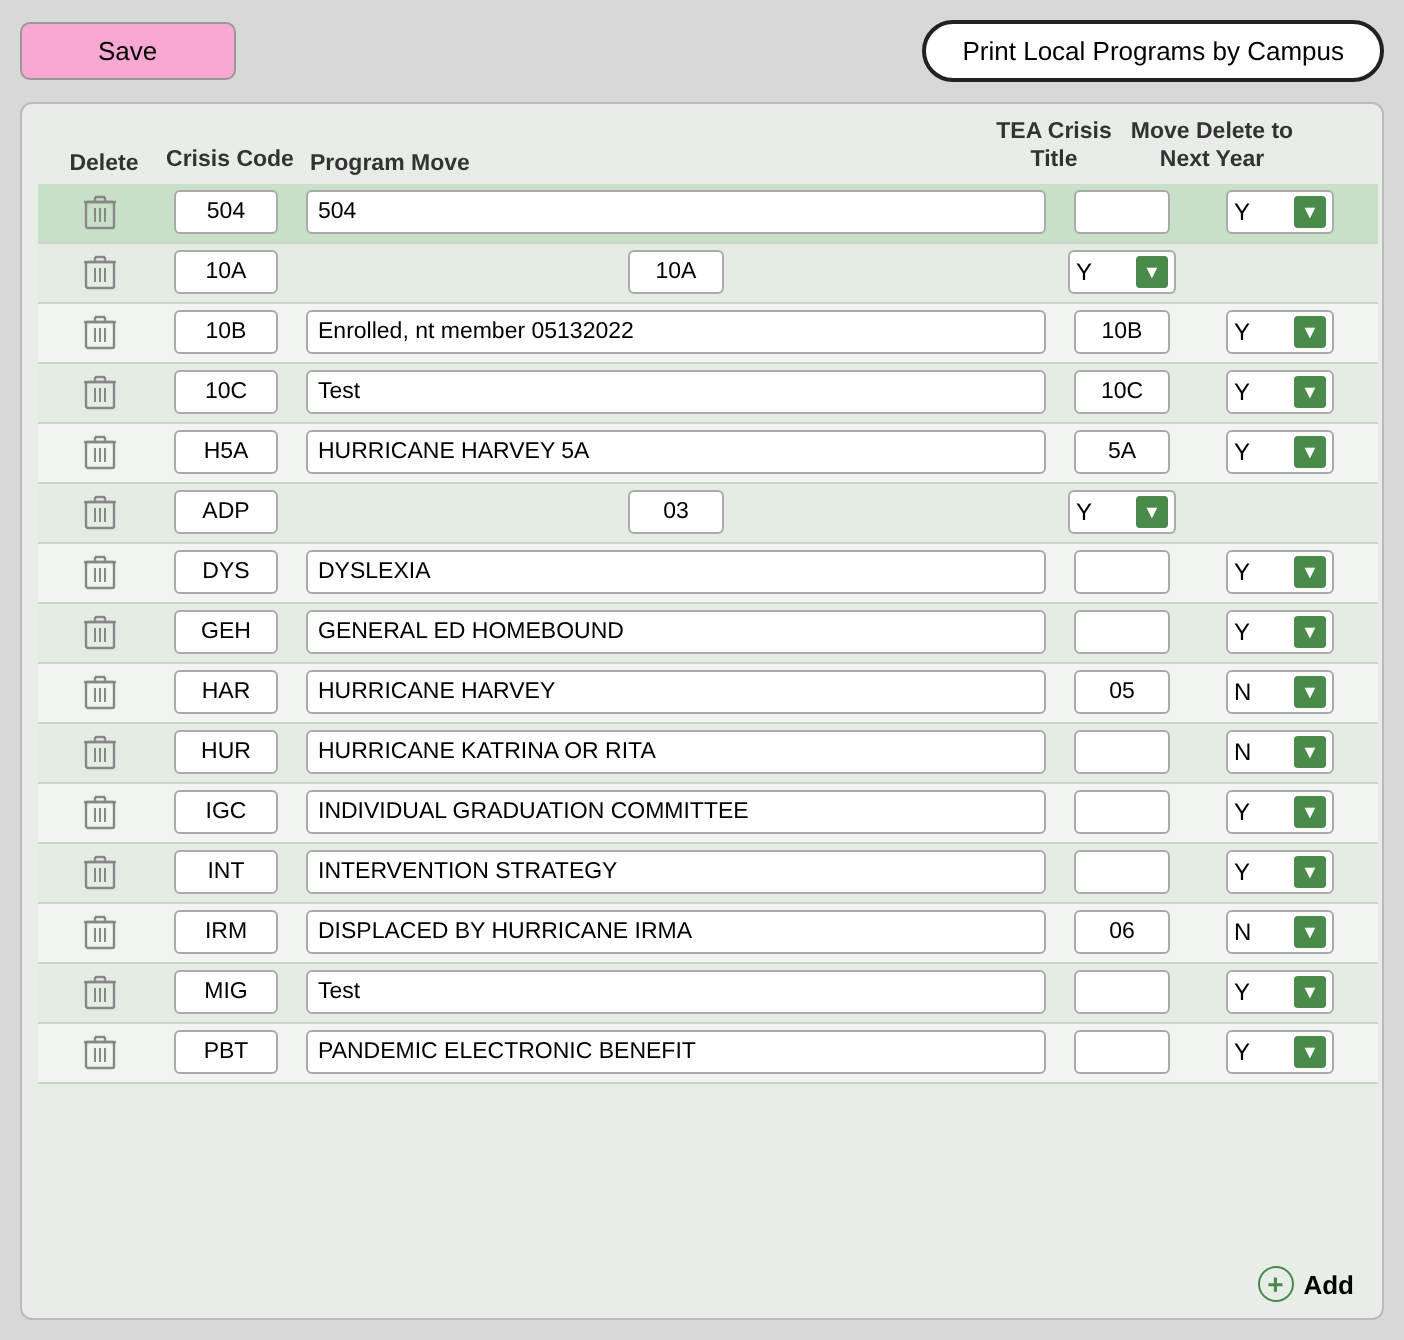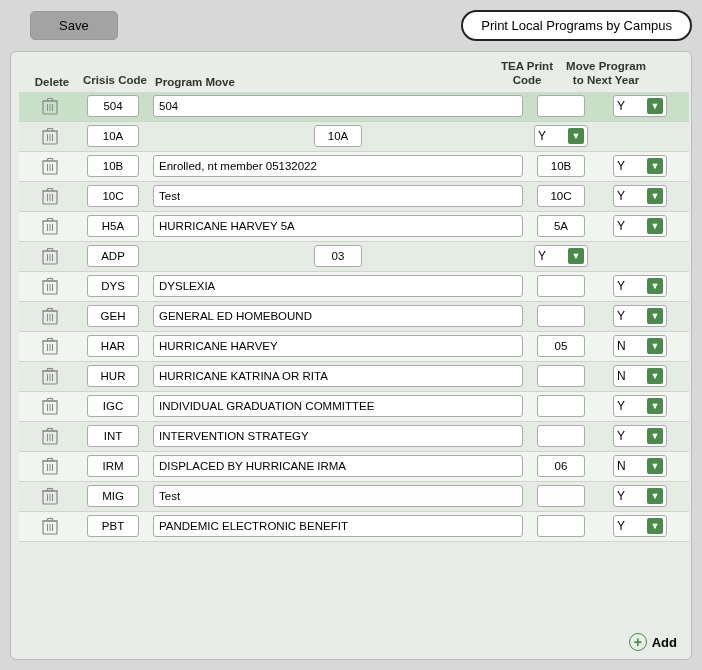--- a/index.html
+++ b/index.html
@@ -15,27 +15,26 @@
     }
 
     .top-bar {
       display: flex;
       justify-content: space-between;
       align-items: center;
       margin-bottom: 10px;
     }
 
     .save-btn {
-      background: #a3a3a3;
+      background: #f9a8d4;
       border: 1.5px solid #999;
       border-radius: 5px;
-      padding: 6px 28px;
+      padding: 6px 38px;
       font-size: 13px;
       cursor: pointer;
-      margin-left: 20px;
     }
 
     .print-btn {
       background: #fff;
       border: 2.5px solid #222;
       border-radius: 20px;
       padding: 6px 18px;
       font-size: 13px;
       cursor: pointer;
       font-weight: 500;
@@ -241,22 +240,22 @@
 <div class="top-bar">
   <button class="save-btn">Save</button>
   <button class="print-btn">Print Local Programs by Campus</button>
 </div>
 
 <div class="main-panel">
   <div class="table-header">
     <div>Delete</div>
     <div style="text-align:center;line-height:1.2;">Crisis Code</div>
     <div class="col-program-title">Program Move</div>
-    <div style="text-align:center;line-height:1.2;">TEA Print Code</div>
-    <div style="text-align:center;line-height:1.2;">Move Program to Next Year</div>
+    <div style="text-align:center;line-height:1.2;">TEA Crisis Title</div>
+    <div style="text-align:center;line-height:1.2;">Move Delete to Next Year</div>
   </div>
 
   <div class="table-scroll" id="table-body">
   <div class="data-row highlighted">
         <div class="delete-cell">
           <span class="trash-icon">
             <svg width="16" height="18" viewBox="0 0 16 18" fill="none" xmlns="http://www.w3.org/2000/svg">
     <rect x="1" y="4" width="14" height="13" rx="1" stroke="#888" stroke-width="1.2" fill="none"></rect>
     <line x1="0" y1="4" x2="16" y2="4" stroke="#888" stroke-width="1.2"></line>
     <line x1="5.5" y1="4" x2="5.5" y2="1.5" stroke="#888" stroke-width="1.2"></line>

